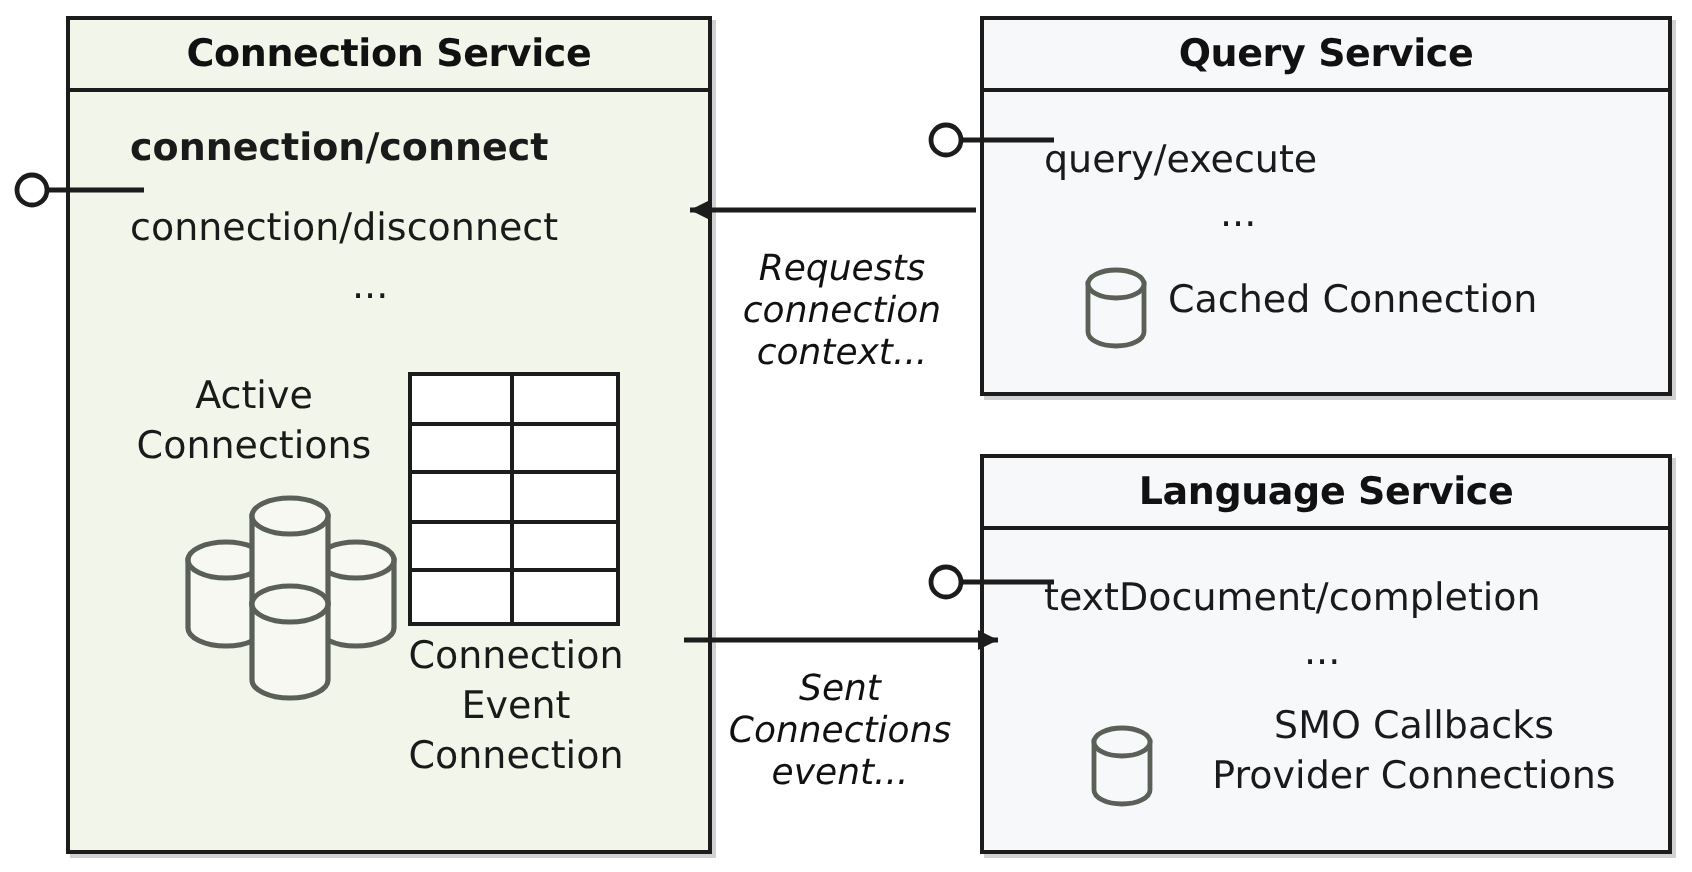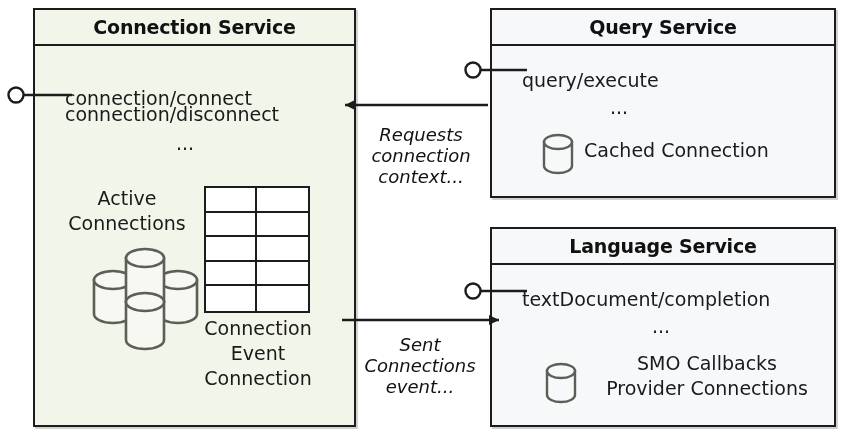--- a/index.html
+++ b/index.html
@@ -45,21 +45,21 @@
 </head>
 <body>
 
 <div class="canvas">
 
   <div class="box box-green" style="left:33px;top:8px;width:323px;height:419px;">
     <div class="box-header">
       <span class="box-title">Connection Service</span>
     </div>
     <div class="box-body">
-      <span class="endpoint" style="left:30px;top:40px;">connection/connect</span>
+      <span class="endpoint" style="left:30px;top:16px;font-weight:bold;">connection/connect</span>
       <span class="endpoint" style="left:30px;top:56px;">connection/disconnect</span>
       <span class="ellipsis" style="left:141px;top:86px;">...</span>
 
       <div class="caption" style="left:12px;top:140px;width:160px;">
         <div>Active</div>
         <div>Connections</div>
       </div>
 
       <svg style="position:absolute;left:47px;top:198px;" width="128" height="110" viewBox="0 0 128 110">
         <g fill="#f6f8f1" stroke="#5a5f57" stroke-width="2.6">

